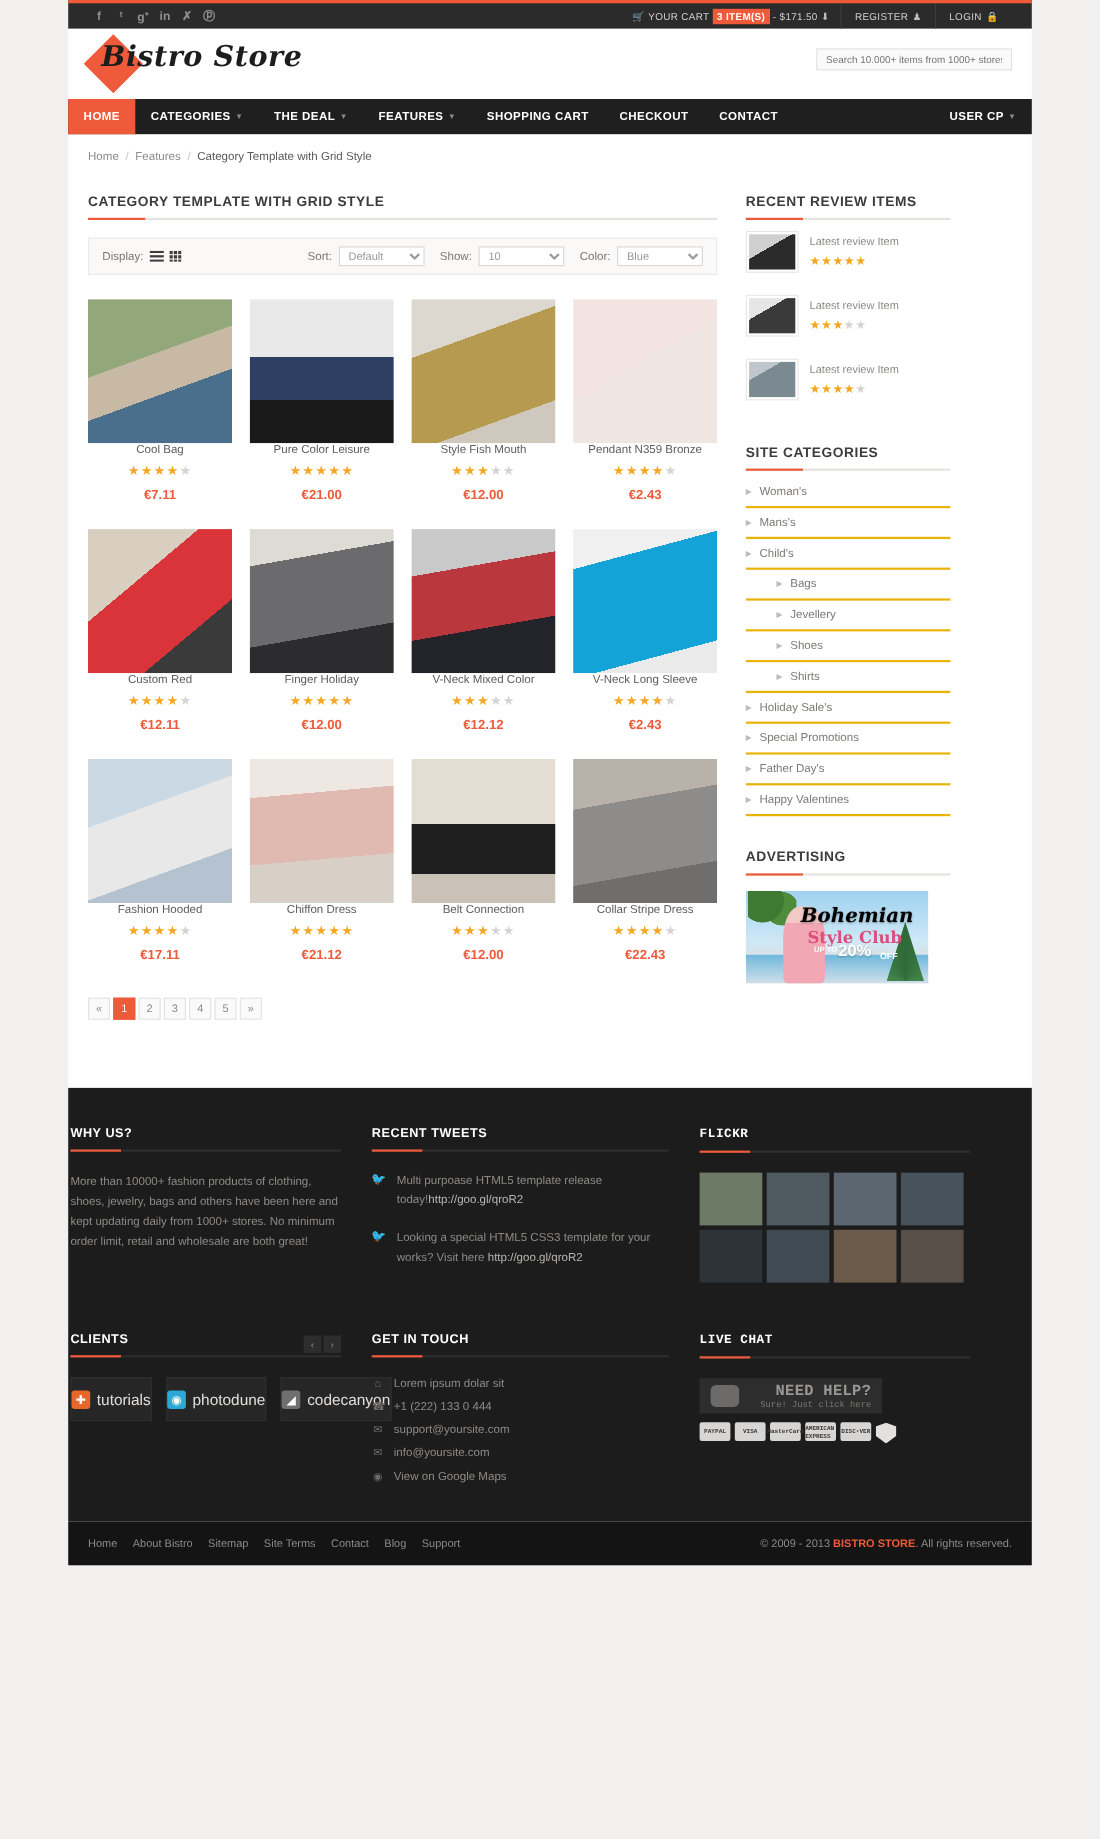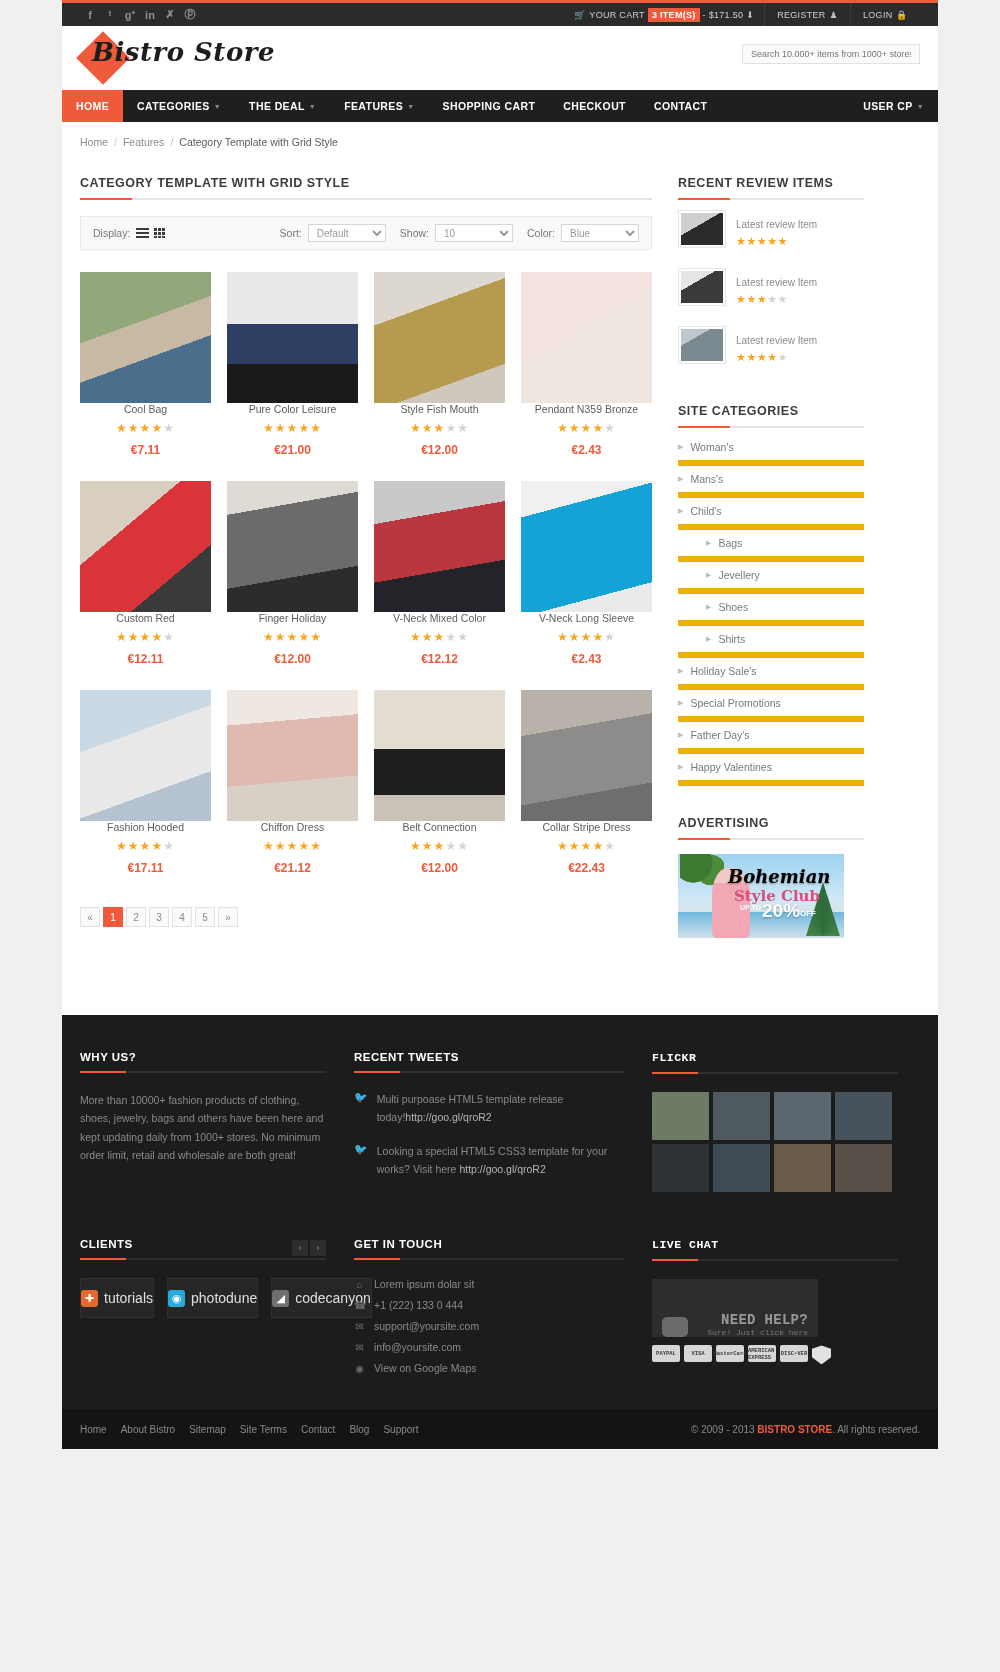--- a/index.html
+++ b/index.html
@@ -102,48 +102,48 @@
   .pager { display: flex; gap: 3px; margin: 8px 0 40px; }
   .pg {
     min-width: 20px; height: 20px; border: 1px solid #e4e2e0; background: #fbfafa;
     display: flex; align-items: center; justify-content: center;
     font-size: 10px; color: #8a8a8a; cursor: pointer; padding: 0 5px;
   }
   .pg.active { background: #ef5a3a; border-color: #ef5a3a; color: #fff; }
 
   
   .side-block { margin-bottom: 30px; }
-  .rev-item { display: flex; gap: 10px; padding: 10px 0; align-items: flex-end; }
+  .rev-item { display: flex; gap: 10px; padding: 10px 0; align-items: center; }
   .rev-thumb { width: 48px; height: 38px; border: 1px solid #e8e6e4; padding: 2px; background:#fff; flex: none; }
   .rev-thumb > div { width: 100%; height: 100%; }
   .rev-text { font-size: 10px; color: #8d8b89; }
   .rev-stars { font-size: 11px; margin-top: 5px; letter-spacing: .5px; }
 
   .cat-list { margin-top: 6px; }
   .cat-row {
     display: flex; align-items: center; gap: 7px;
-    padding: 7px 0; border-bottom: 6px solid #eab308; font-size: 10.5px; color: #7c7a78; cursor: pointer;
+    padding: 7px 0; border-bottom: 2px solid #eab308; font-size: 10.5px; color: #7c7a78; cursor: pointer;
   }
   .cat-row.sub { padding-left: 28px; }
   .tri { color: #bdbbb9; font-size: 7px; }
 
   .ad-banner { width: 166px; height: 84px; margin-top: 14px; position: relative; overflow: hidden; }
   .ad-sky { position: absolute; inset: 0; background: linear-gradient(#9fd2ef 0%, #cfe8f6 55%, #e8d9c8 100%); }
   .ad-sea { position: absolute; left: 0; bottom: 0; width: 100%; height: 26px; background: linear-gradient(#6fb8dd, #cfe0ea); }
   .ad-palm { position: absolute; left: 2px; top: 0; width: 44px; height: 46px; background: radial-gradient(circle at 30% 20%, #3f7a33 0 40%, transparent 41%), radial-gradient(circle at 70% 35%, #4e8c3c 0 35%, transparent 36%); }
   .ad-girl { position: absolute; left: 34px; bottom: 0; width: 38px; height: 70px; background: linear-gradient(#f2c9c5 0 22%, #f2a7b4 22% 100%); border-radius: 40% 40% 10% 10%; }
   .ad-tree { position: absolute; right: 4px; bottom: 2px; width: 34px; height: 54px; background: conic-gradient(from 0deg at 50% 100%, #2f6b3a, #57a05a, #2f6b3a); clip-path: polygon(50% 0, 100% 100%, 0 100%); }
   .ad-title { position: absolute; left: 50px; top: 12px; font-family: "DejaVu Serif", serif; font-style: italic; font-weight: bold; font-size: 18px; color: #000000; text-shadow: 0 1px 2px rgba(0,0,0,.4); }
   .ad-sub { position: absolute; left: 56px; top: 33px; font-family: "DejaVu Serif", serif; font-weight: bold; font-size: 15px; color: #d94f7a; }
   .ad-up { position: absolute; left: 62px; top: 50px; font-size: 7px; color: #fff; font-weight: bold; }
-  .ad-pct { position: absolute; left: 84px; top: 46px; font-size: 19px; font-weight: bold; color: #fff; text-shadow: 0 1px 2px rgba(0,0,0,.3); }
+  .ad-pct { position: absolute; left: 84px; top: 46px; font-size: 15px; font-weight: bold; color: #fff; text-shadow: 0 1px 2px rgba(0,0,0,.3); }
   .ad-off { position: absolute; left: 122px; top: 55px; font-size: 8px; color: #fff; font-weight: bold; }
 
   
-  .footer { background: #1c1c1c; width: 876px; margin: 47px auto 0; padding: 36px 18px 0; }
+  .footer { background: #1c1c1c; width: 876px; margin: 22px auto 0; padding: 36px 2px 0; }
   .f-row { display: flex; gap: 28px; }
   .f-col-1 { width: 246px; }
   .f-col-2 { width: 270px; }
   .f-col-3 { width: 246px; font-family: Liberation Mono, monospace; }
   .f-title { color: #fff; font-size: 11.5px; font-weight: bold; letter-spacing: .5px; padding-bottom: 8px; }
   .f-rule { height: 2px; background: #2e2e2e; position: relative; margin-bottom: 18px; }
   .f-rule::before { content: ""; position: absolute; left: 0; top: 0; width: 46px; height: 2px; background: #ef5a3a; }
   .f-text { color: #8c8a88; font-size: 10.5px; line-height: 1.75; margin-bottom: 12px; }
   .tweet { display: flex; gap: 9px; margin-bottom: 16px; }
   .tw-icon { color: #6b6b6b; font-size: 11px; flex: none; }
@@ -158,21 +158,21 @@
   .c-arrow { width: 16px; height: 16px; background: #2d2d2d; color: #9a9896; font-size: 9px; display: flex; align-items: center; justify-content: center; cursor: pointer; }
   .clients { display: flex; gap: 13px; margin-top: 4px; }
   .client-logo {
     width: 116px; height: 40px; background: #262626; border: 1px solid #303030;
     display: flex; align-items: center; justify-content: center; gap: 6px;
     color: #e0dedc; font-size: 14px;
   }
   .cl-badge { width: 17px; height: 17px; border-radius: 3px; display: flex; align-items: center; justify-content: center; font-size: 11px; color: #fff; }
   .contact-line { display: flex; align-items: center; gap: 9px; font-size: 10.5px; color: #8c8a88; margin-bottom: 9px; }
   .contact-line .ci { color: #6e6c6a; font-size: 10px; width: 11px; text-align: center; }
-  .chat-box { width: 166px; height: 58px; background: #2d2d2d; display: flex; align-items: flex-end; padding: 0 10px; gap: 8px; margin-top: 2px; }
+  .chat-box { width: 166px; height: 32px; background: #2d2d2d; display: flex; align-items: center; padding: 0 10px; gap: 8px; margin-top: 2px; }
   .chat-bubble { width: 26px; height: 20px; background: #6d6b69; border-radius: 5px; position: relative; flex: none; }
   .chat-bubble::after { content:""; position:absolute; left: 4px; bottom: -5px; border: 5px solid transparent; border-top-color:#6d6b69; }
   .chat-big { color: #9a9896; font-size: 14px; font-weight: bold; letter-spacing: .3px; }
   .chat-small { color: #7a7876; font-size: 8px; text-align: right; }
   .cards { display: flex; gap: 4px; margin-top: 8px; }
   .card-chip { width: 28px; height: 17px; background: #d8d6d4; border-radius: 2px; display: flex; align-items: center; justify-content: center; font-size: 5.5px; font-weight: bold; color: #3a3a3a; }
   .shield { width: 19px; height: 19px; background: #e3e1df; clip-path: polygon(50% 0,100% 18%,100% 62%,50% 100%,0 62%,0 18%); }
 
   
   .bottombar { background: #141414; width: 876px; margin: 0 auto; height: 40px; display: flex; align-items: center; padding: 0 18px; }

